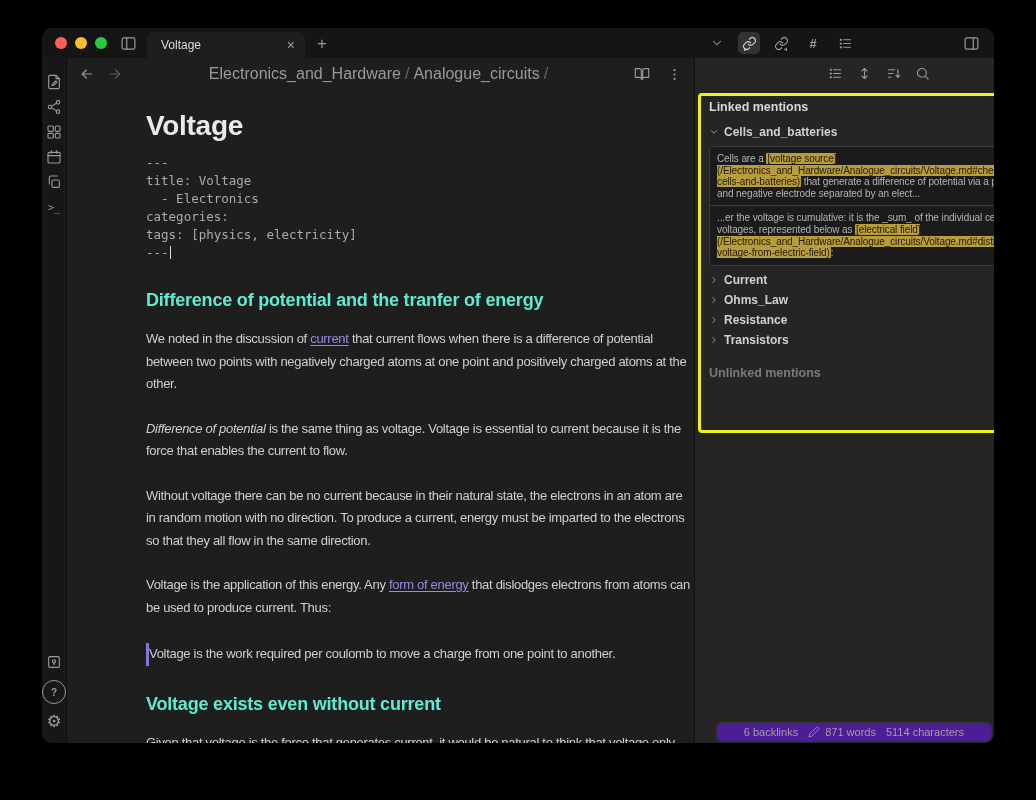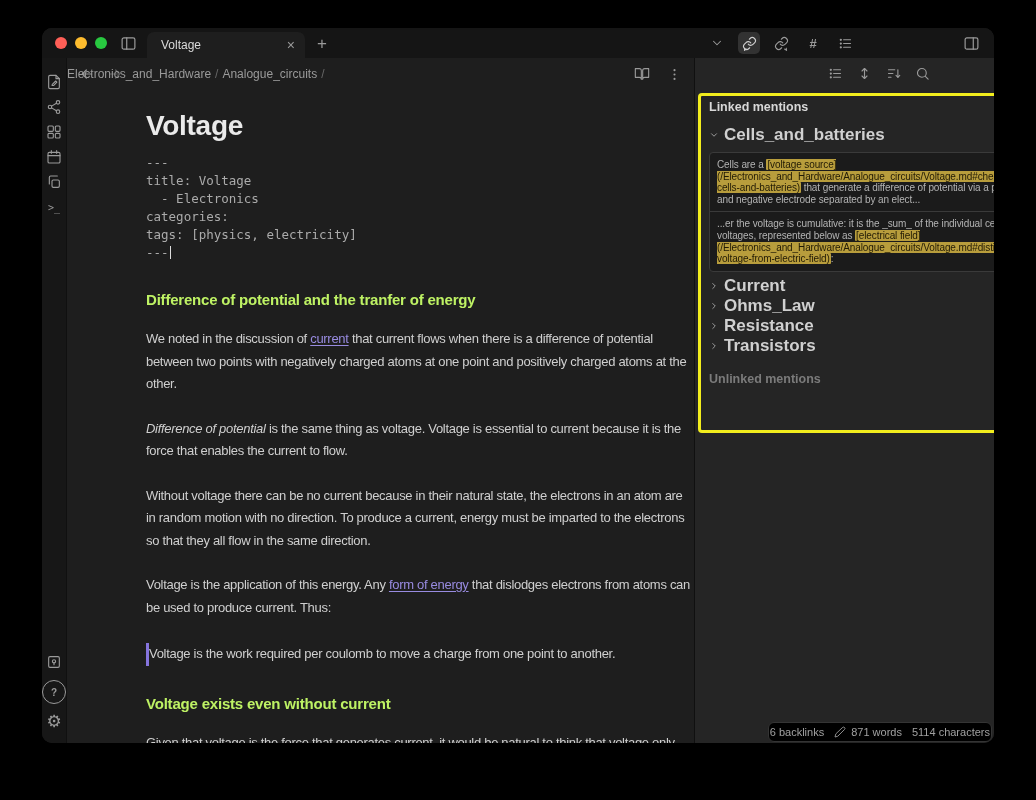--- a/index.html
+++ b/index.html
@@ -38,70 +38,70 @@
   .term-ico { font-family:"DejaVu Sans Mono", monospace; font-size:10px; letter-spacing:0; }
   .help-ico { width:15px; height:15px; border:1.4px solid currentColor; border-radius:50%;
               font-size:10px; font-weight:700; }
   .gear-ico { font-size:17px; }
 
   .editor-pane { width:692px; background:#1e1e1e; display:flex; flex-direction:column; }
   .view-header { height:32px; display:flex; align-items:center; padding:0 10px 0 10px; position:relative; }
   .nav-arrows { display:flex; gap:8px; }
   .nav-arrows .icon { width:20px; height:20px; }
   .fwd { color:#5c5c5c; }
-  .breadcrumb { position:absolute; left:0; right:0; font-size:12px;
+  .breadcrumb { position:absolute; left:0; right:0; text-align:center; font-size:16px;
                 color:#9a9a9a; pointer-events:none; }
   .breadcrumb .sep { color:#666; padding:0 4px; }
   .vh-right { margin-left:auto; display:flex; align-items:center; gap:12px; }
   .vh-right .icon { width:20px; height:20px; }
 
   
   .note { flex:1; overflow:hidden; padding-left:79px; }
   .note-inner { width:548px; color:#cfcfcf; }
   h1.note-title { margin-top:20px; font-size:28px; line-height:32px; color:#eaeaea;
                   letter-spacing:-.3px; }
   .frontmatter { margin-top:12px; font-family:"DejaVu Sans Mono", monospace;
                  font-size:12.5px; line-height:18px; color:#ababab; }
   .fm-line { white-space:pre; }
   .caret { display:inline-block; width:1px; height:13px; background:#dcdcdc;
            vertical-align:-2px; margin-left:1px; }
-  h2.note-h2 { margin:26px 0 16px; font-size:15px; line-height:24px; color:#bef264;
+  h2.note-h2 { margin:26px 0 16px; font-size:18px; line-height:24px; color:#5eead4;
                letter-spacing:-.2px; }
   .note p { font-size:13px; line-height:22.5px; letter-spacing:-.3px; margin-bottom:22px; }
   .ilink { color:#988be0; text-decoration:underline; text-underline-offset:2px; cursor:pointer; }
   .note blockquote { margin:24px 0 24px; border-left:3px solid #8574dd; }
   .note blockquote p { margin:0; }
   em.it { font-style:italic; }
 
   
   .right-panel { flex:1; background:#252525; border-left:1px solid #101010; position:relative; }
   .panel-toolbar { height:30px; display:flex; align-items:center; justify-content:center; gap:9px; }
   .panel-toolbar .icon { width:20px; height:20px; }
   .yellow-frame { position:absolute; left:3px; right:3px; top:35px; height:340px;
                   border:3px solid #f2ed1d; border-radius:4px; pointer-events:none; z-index:6; }
   .backlinks { padding:12px 14px 0; position:relative; }
   .bl-head { display:flex; align-items:center; }
   .bl-title { font-size:12.5px; font-weight:700; color:#d8d8d8; }
   .bl-group { display:flex; align-items:center; margin-top:11px; gap:5px; cursor:default; }
   .bl-chev { color:#9a9a9a; width:10px; height:10px; display:inline-flex; }
-  .bl-name { font-size:17px; font-weight:600; color:#d0d0d0; }
+  .bl-name { font-size:12px; font-weight:600; color:#d0d0d0; }
   .result-card { margin-top:7px; background:#1b1b1b; border:1px solid #3a3a3a; border-radius:4px; }
   .match { padding:6px 7px; font-size:10px; line-height:11.6px; letter-spacing:-.1px;
            color:#b3b3b3; }
   .match + .match { border-top:1px solid #3a3a3a; }
   mark.hl { background:#b89d3c; color:#221b05; border-radius:1px; padding:0 1px; }
   .bl-row { display:flex; align-items:center; gap:5px; margin-top:9px; height:11px; }
   .bl-rows { margin-top:4px; }
   .bl-row .bl-name { font-weight:600; }
   .unlinked { margin-top:20px; font-size:12.5px; font-weight:700; color:#7b7b7b; }
 
   
-  .statusbar { position:absolute; right:2px; bottom:1px; height:20px; background:#000000;
+  .statusbar { position:absolute; right:2px; bottom:1px; height:20px; background:#4c1d95;
                border:1px solid #343434; border-radius:6px; display:flex; align-items:center;
-               gap:10px; padding:0 1px; font-size:11px; color:#a0a0a0; z-index:9; }
+               gap:10px; padding:0 27px; font-size:11px; color:#a0a0a0; z-index:9; }
   .sb-words { display:flex; align-items:flex-start; gap:5px; }
 </style>
 </head>
 <body>
 
 <div class="window">
 
   <div class="titlebar">
     <div class="traffic">
       <span class="tl red"></span>

